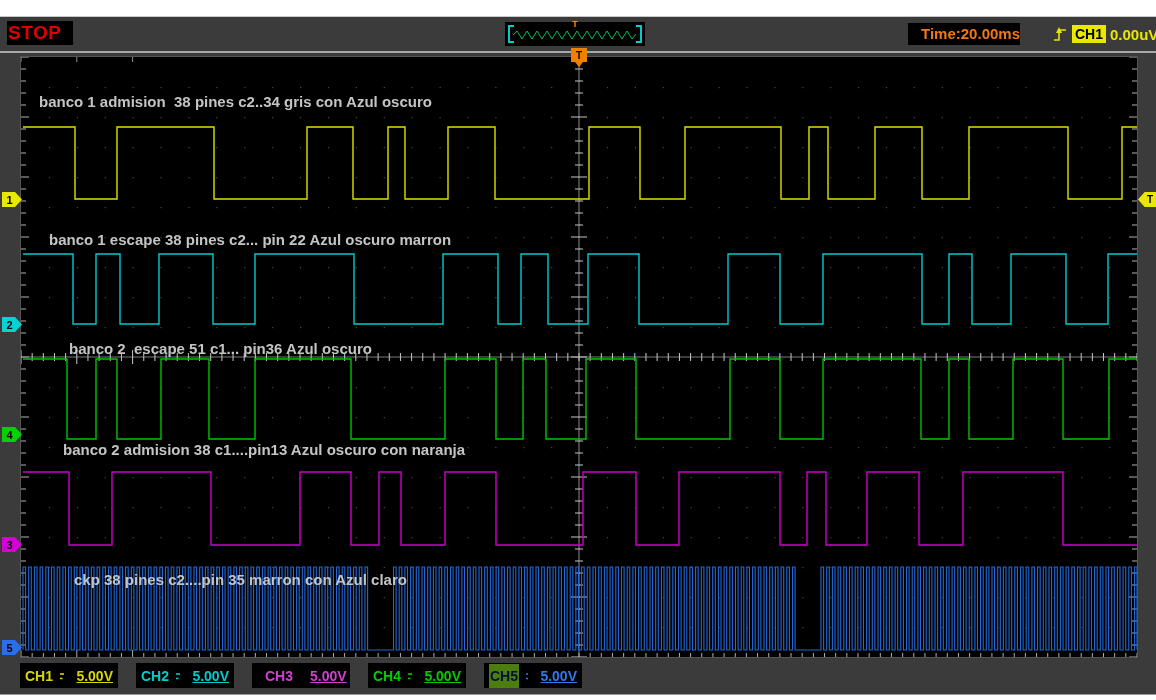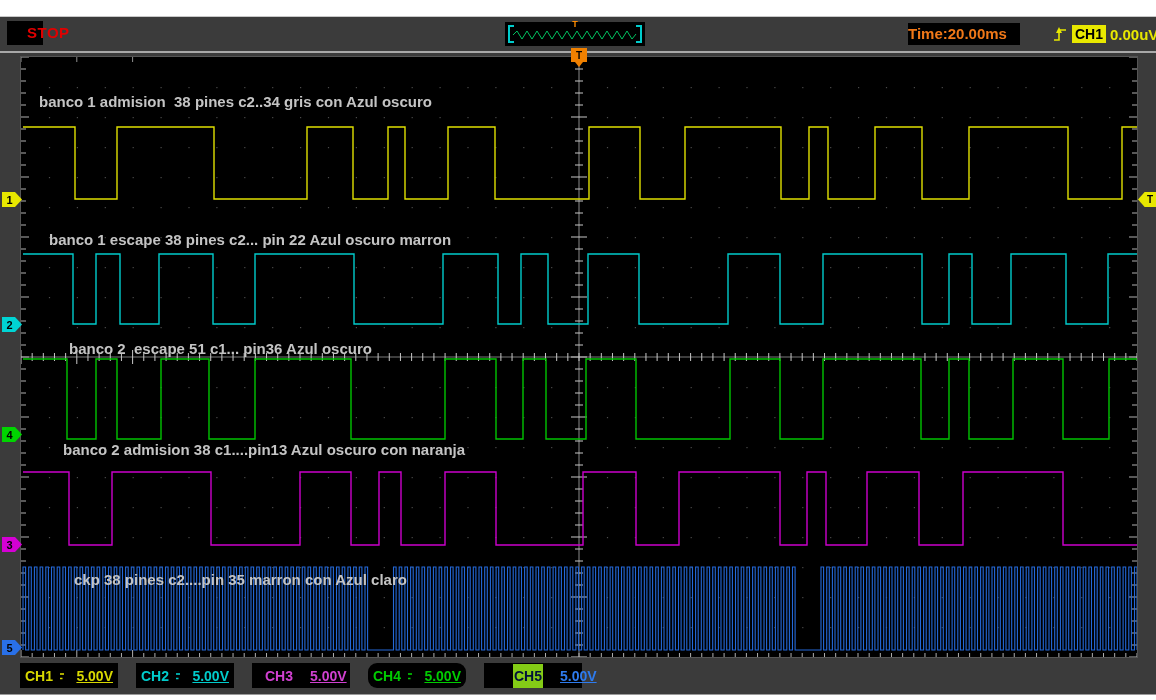--- a/index.html
+++ b/index.html
@@ -2,28 +2,28 @@
 <html><head>
 <meta charset="utf-8">
 <style>
   html,body{margin:0;padding:0;background:#ffffff;}
   body{width:1156px;height:700px;position:relative;overflow:hidden;
        font-family:"Liberation Sans","DejaVu Sans",sans-serif;}
   .frame{position:absolute;left:0;top:16px;width:1156px;height:677px;
          background:#3b3b3b;border-top:1px solid #c8c8c8;border-bottom:1px solid #9a9a9a;}
   
   .top-bar{position:relative;height:34px;border-bottom:2px solid #a8a8a8;background:#3b3b3b;}
-  .stop-box{position:absolute;left:7px;top:4px;width:36px;height:24px;background:#000;
-            color:#e00000;font-size:15px;font-weight:bold;line-height:24px;padding-left:20px;
+  .stop-box{position:absolute;left:7px;top:4px;width:66px;height:24px;background:#000;
+            color:#e00000;font-size:19px;font-weight:bold;line-height:24px;padding-left:1px;
             letter-spacing:.5px;box-sizing:border-box;}
   .preview{position:absolute;left:505px;top:5px;width:140px;height:24px;background:#000;}
   .preview .ptmark{position:absolute;left:50%;top:-2px;transform:translateX(-50%);
             color:#ff8c00;font-size:9px;font-weight:bold;line-height:9px;}
   .time-box{position:absolute;left:908px;top:6px;width:112px;height:22px;background:#000;
-            color:#f07818;font-size:15px;font-weight:bold;line-height:22px;text-align:left;}
+            color:#f07818;font-size:15px;font-weight:bold;line-height:22px;text-align:right;}
   .trig-group{position:absolute;left:1052px;top:5px;height:24px;display:flex;align-items:center;gap:4px;}
   .trig-src{background:#e8e800;color:#000;font-size:14px;font-weight:bold;padding:1px 3px;}
   .trig-lvl{color:#e8e800;font-size:15px;font-weight:bold;}
   
   .display{position:absolute;left:20px;top:39px;width:1116px;height:600px;background:#000;
            border:1px solid #555;box-sizing:content-box;}
   .display svg.scope{position:absolute;left:0;top:0;}
   .annot{position:absolute;color:#c4c4c4;font-size:15px;font-weight:600;white-space:pre;line-height:17px;}
   .lmarker{position:absolute;left:-19px;width:20px;height:15px;display:flex;align-items:center;
            justify-content:center;padding-right:5px;box-sizing:border-box;
@@ -1166,30 +1166,30 @@
         <span class="chval" style="color: rgb(0, 204, 204);">5.00V</span>
       </div>
       <div class="chbox" style="left: 252px;">
         <span class="chname" style="color: rgb(208, 64, 208); margin-left: 8px;">CH3</span>
         <svg width="14" height="10">
           <line x1="2" y1="3" x2="12" y2="3" stroke="#d040d0" stroke-width="1.6"></line>
           <line x1="2" y1="7.5" x2="12" y2="7.5" stroke="#d040d0" stroke-width="1.6" stroke-dasharray="2.5 1.8"></line>
         </svg>
         <span class="chval" style="color: rgb(208, 64, 208);">5.00V</span>
       </div>
-      <div class="chbox" style="left: 368px; border-radius: 9px;">
+      <div class="chbox" style="left: 368px;">
         <span class="chname" style="color: rgb(0, 204, 0);">CH4</span>
         <svg width="14" height="10">
           <line x1="2" y1="3" x2="12" y2="3" stroke="#00cc00" stroke-width="1.6"></line>
           <line x1="2" y1="7.5" x2="12" y2="7.5" stroke="#00cc00" stroke-width="1.6" stroke-dasharray="2.5 1.8"></line>
         </svg>
         <span class="chval" style="color: rgb(0, 204, 0);">5.00V</span>
       </div>
       <div class="chbox" style="left: 484px;">
-        <span class="chname" style="background: #84cc16; color: rgb(0, 18, 58); padding: 4px 1px; margin-left: 24px;">CH5</span>
+        <span class="chname" style="background: #4d7c0f; color: rgb(0, 18, 58); padding: 4px 1px;">CH5</span>
         <svg width="14" height="10">
           <line x1="2" y1="3" x2="12" y2="3" stroke="#2e7bee" stroke-width="1.6"></line>
           <line x1="2" y1="7.5" x2="12" y2="7.5" stroke="#2e7bee" stroke-width="1.6" stroke-dasharray="2.5 1.8"></line>
         </svg>
         <span class="chval" style="color: rgb(46, 123, 238);">5.00V</span>
       </div>
     </div>
 </div>
 
 </body></html>

